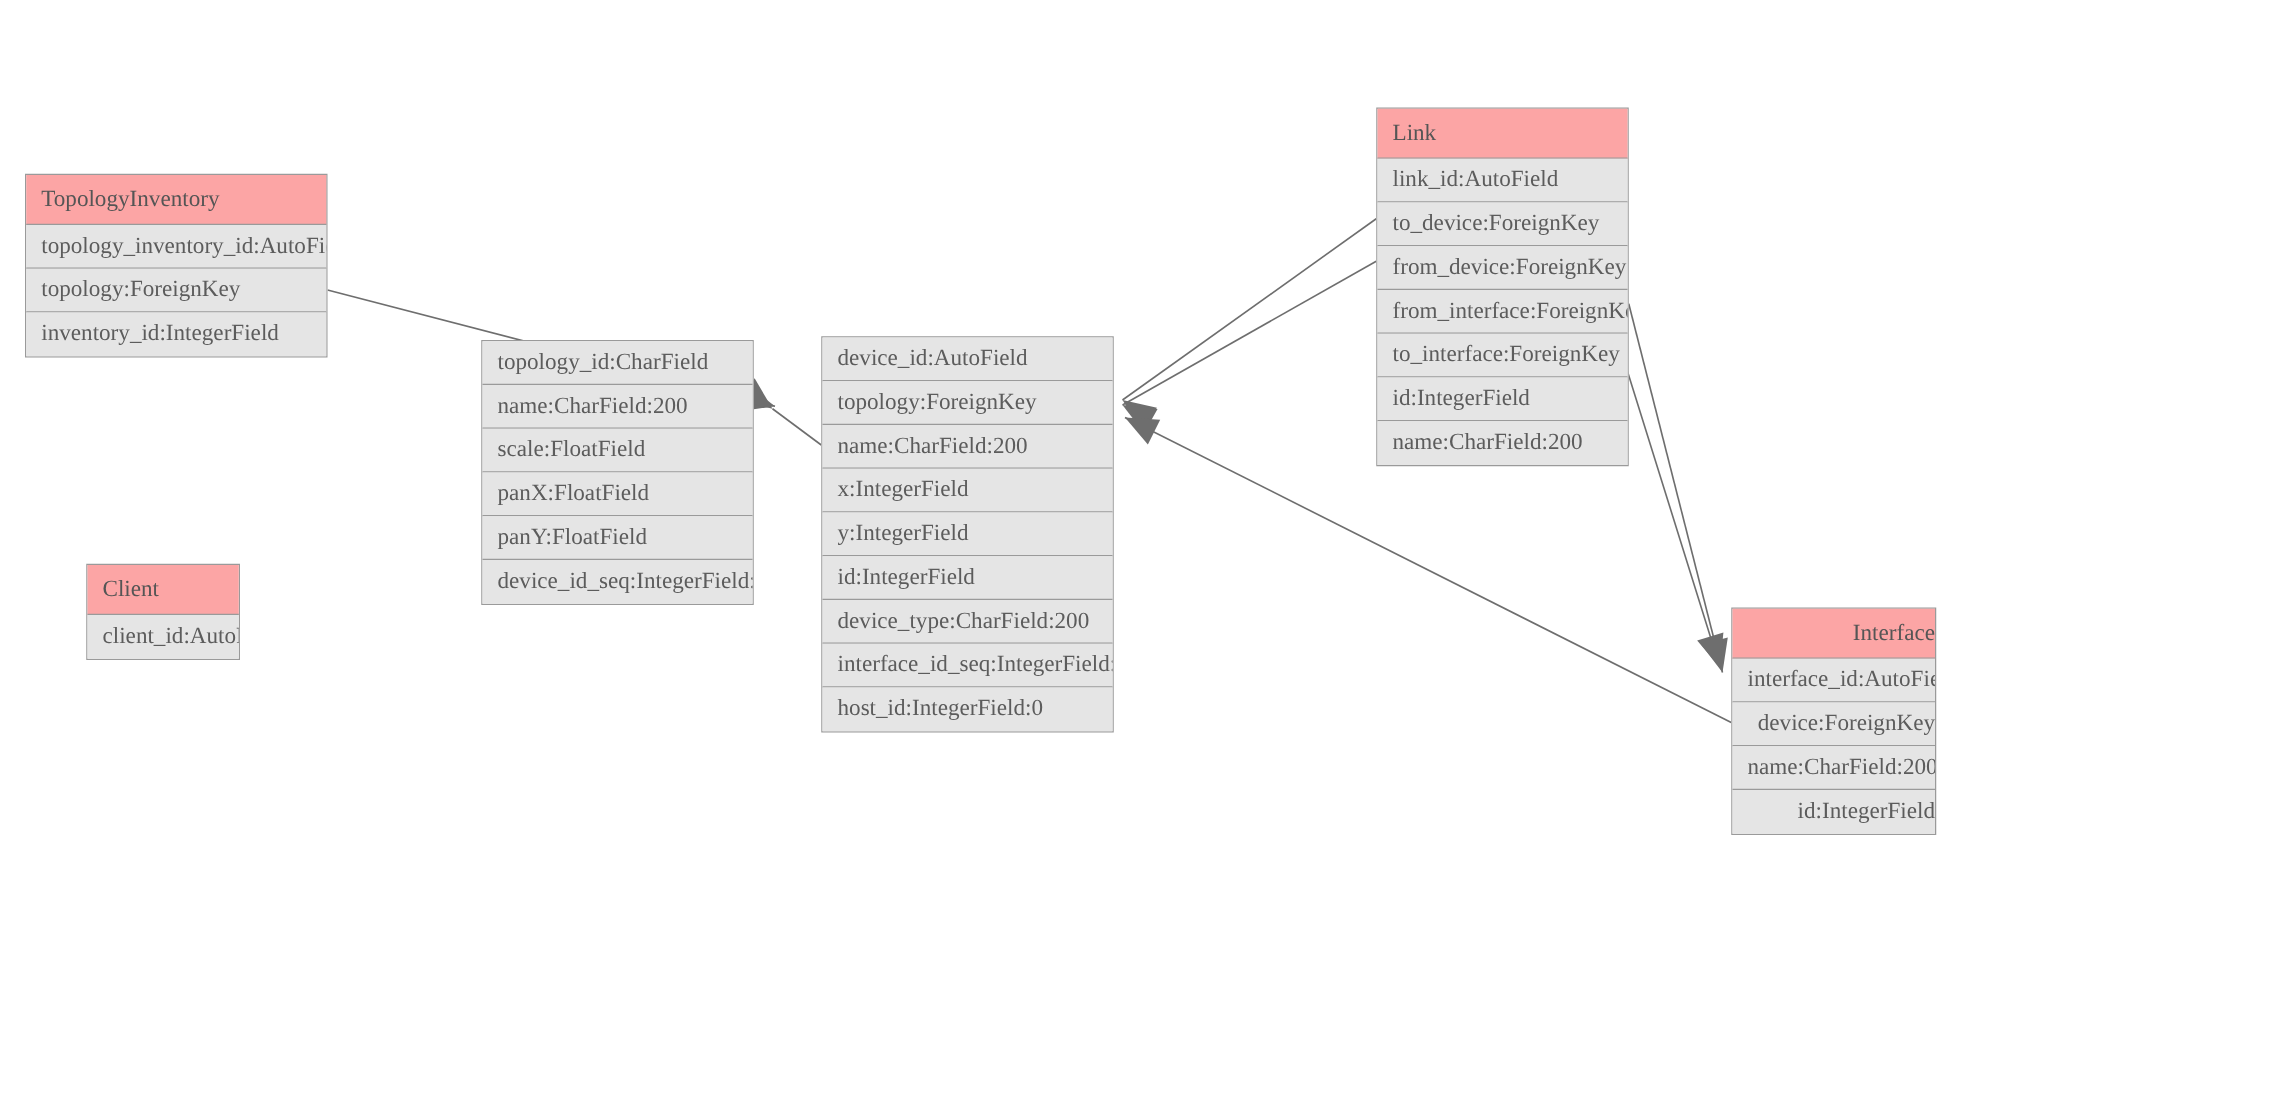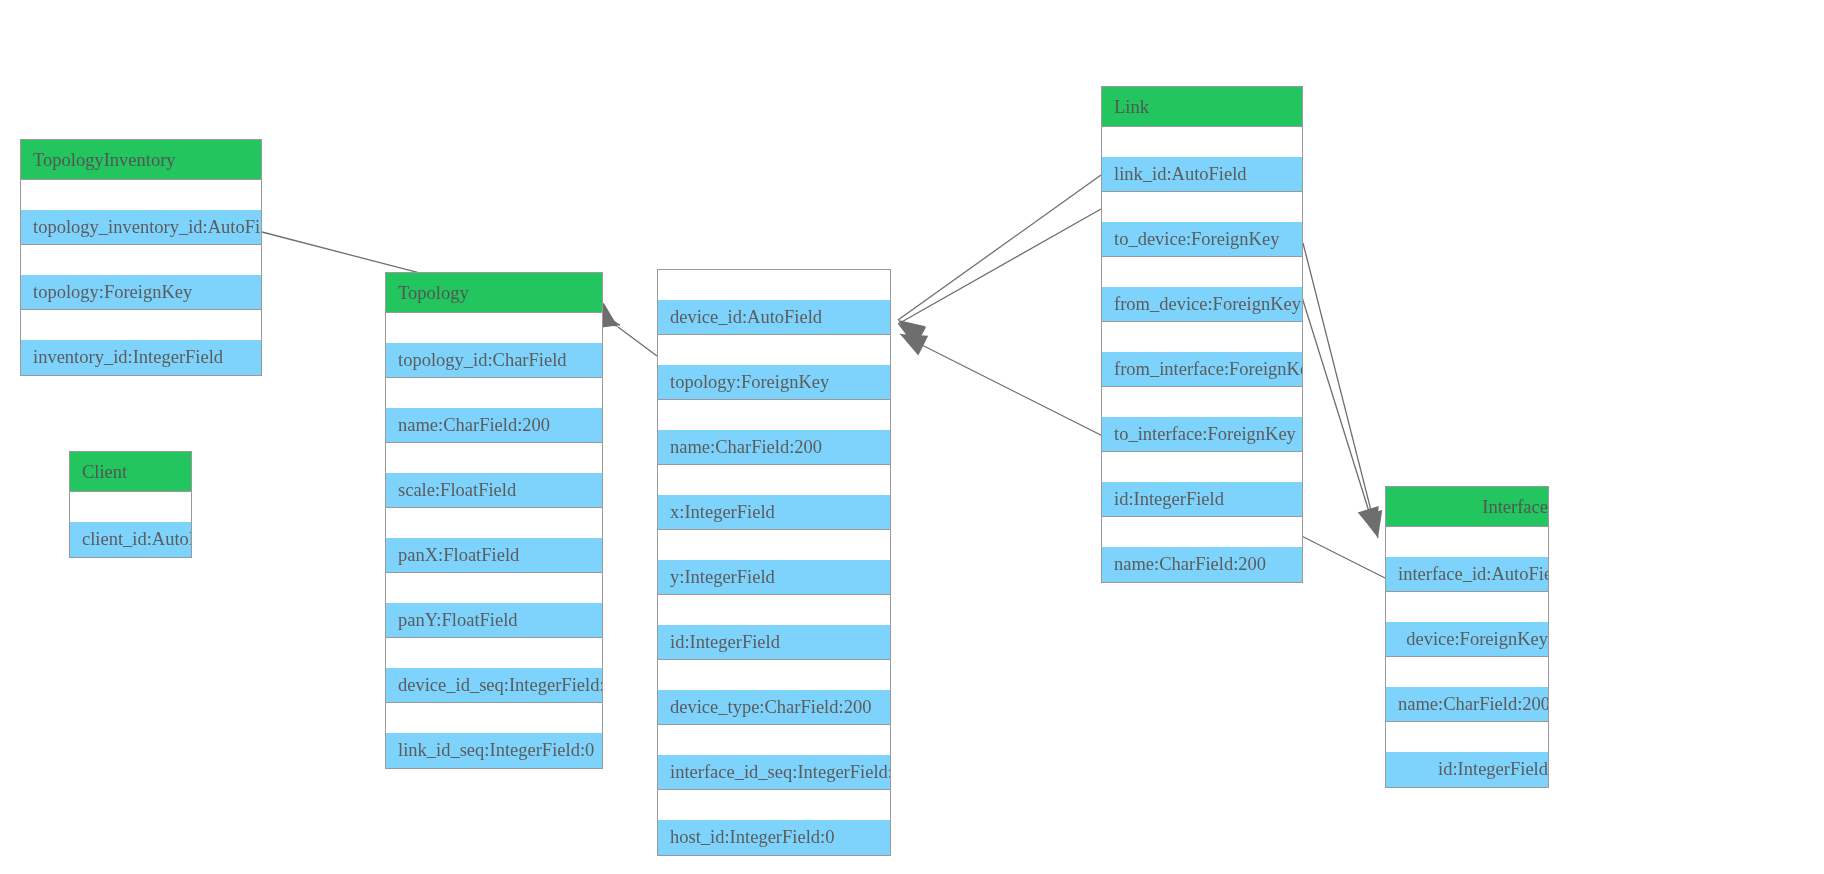--- a/index.html
+++ b/index.html
@@ -25,42 +25,41 @@
   }
   .entity {
     position: absolute;
     box-sizing: border-box;
     border: 1px solid #9a9a9a;
     background: #ffffff;
     z-index: 2;
   }
   .entity-title {
     box-sizing: border-box;
-    background: #22c55e;
+    background: #fca5a5;
     border-bottom: 1px solid #9a9a9a;
     color: #555555;
     font-size: 18.5px;
     line-height: 40px;
     height: 40px;
     padding: 0 0 0 12px;
     white-space: nowrap;
     overflow: hidden;
   }
   .entity-field {
     box-sizing: border-box;
     border-bottom: 1px solid #9a9a9a;
     color: #5c5c5c;
     font-size: 18.5px;
     line-height: 35px;
     height: 35px;
     padding: 0 0 0 12px;
     white-space: nowrap;
     overflow: hidden;
-    background: #7dd3fc;
-    margin-top: 30px;
+    background: #e5e5e5;
   }
   .entity-field:last-child {
     border-bottom: none;
   }
 </style>
 </head>
 <body>
 
 <div id="canvas">
 
@@ -100,28 +99,26 @@
         <div class="entity-title">TopologyInventory</div>
         <div class="entity-field">topology_inventory_id:AutoField</div>
         <div class="entity-field">topology:ForeignKey</div>
         <div class="entity-field">inventory_id:IntegerField</div>
       </div>
       <div class="entity" style="left: 69px; top: 451px; width: 123px;">
         <div class="entity-title">Client</div>
         <div class="entity-field">client_id:AutoField</div>
       </div>
       <div class="entity" style="left: 385px; top: 272px; width: 218px;">
-        <div class="entity-title">Topology</div>
         <div class="entity-field">topology_id:CharField</div>
         <div class="entity-field">name:CharField:200</div>
         <div class="entity-field">scale:FloatField</div>
         <div class="entity-field">panX:FloatField</div>
         <div class="entity-field">panY:FloatField</div>
         <div class="entity-field">device_id_seq:IntegerField:0</div>
-        <div class="entity-field">link_id_seq:IntegerField:0</div>
       </div>
       <div class="entity" style="left: 657px; top: 269px; width: 234px;">
         <div class="entity-field">device_id:AutoField</div>
         <div class="entity-field">topology:ForeignKey</div>
         <div class="entity-field">name:CharField:200</div>
         <div class="entity-field">x:IntegerField</div>
         <div class="entity-field">y:IntegerField</div>
         <div class="entity-field">id:IntegerField</div>
         <div class="entity-field">device_type:CharField:200</div>
         <div class="entity-field">interface_id_seq:IntegerField:0</div>

